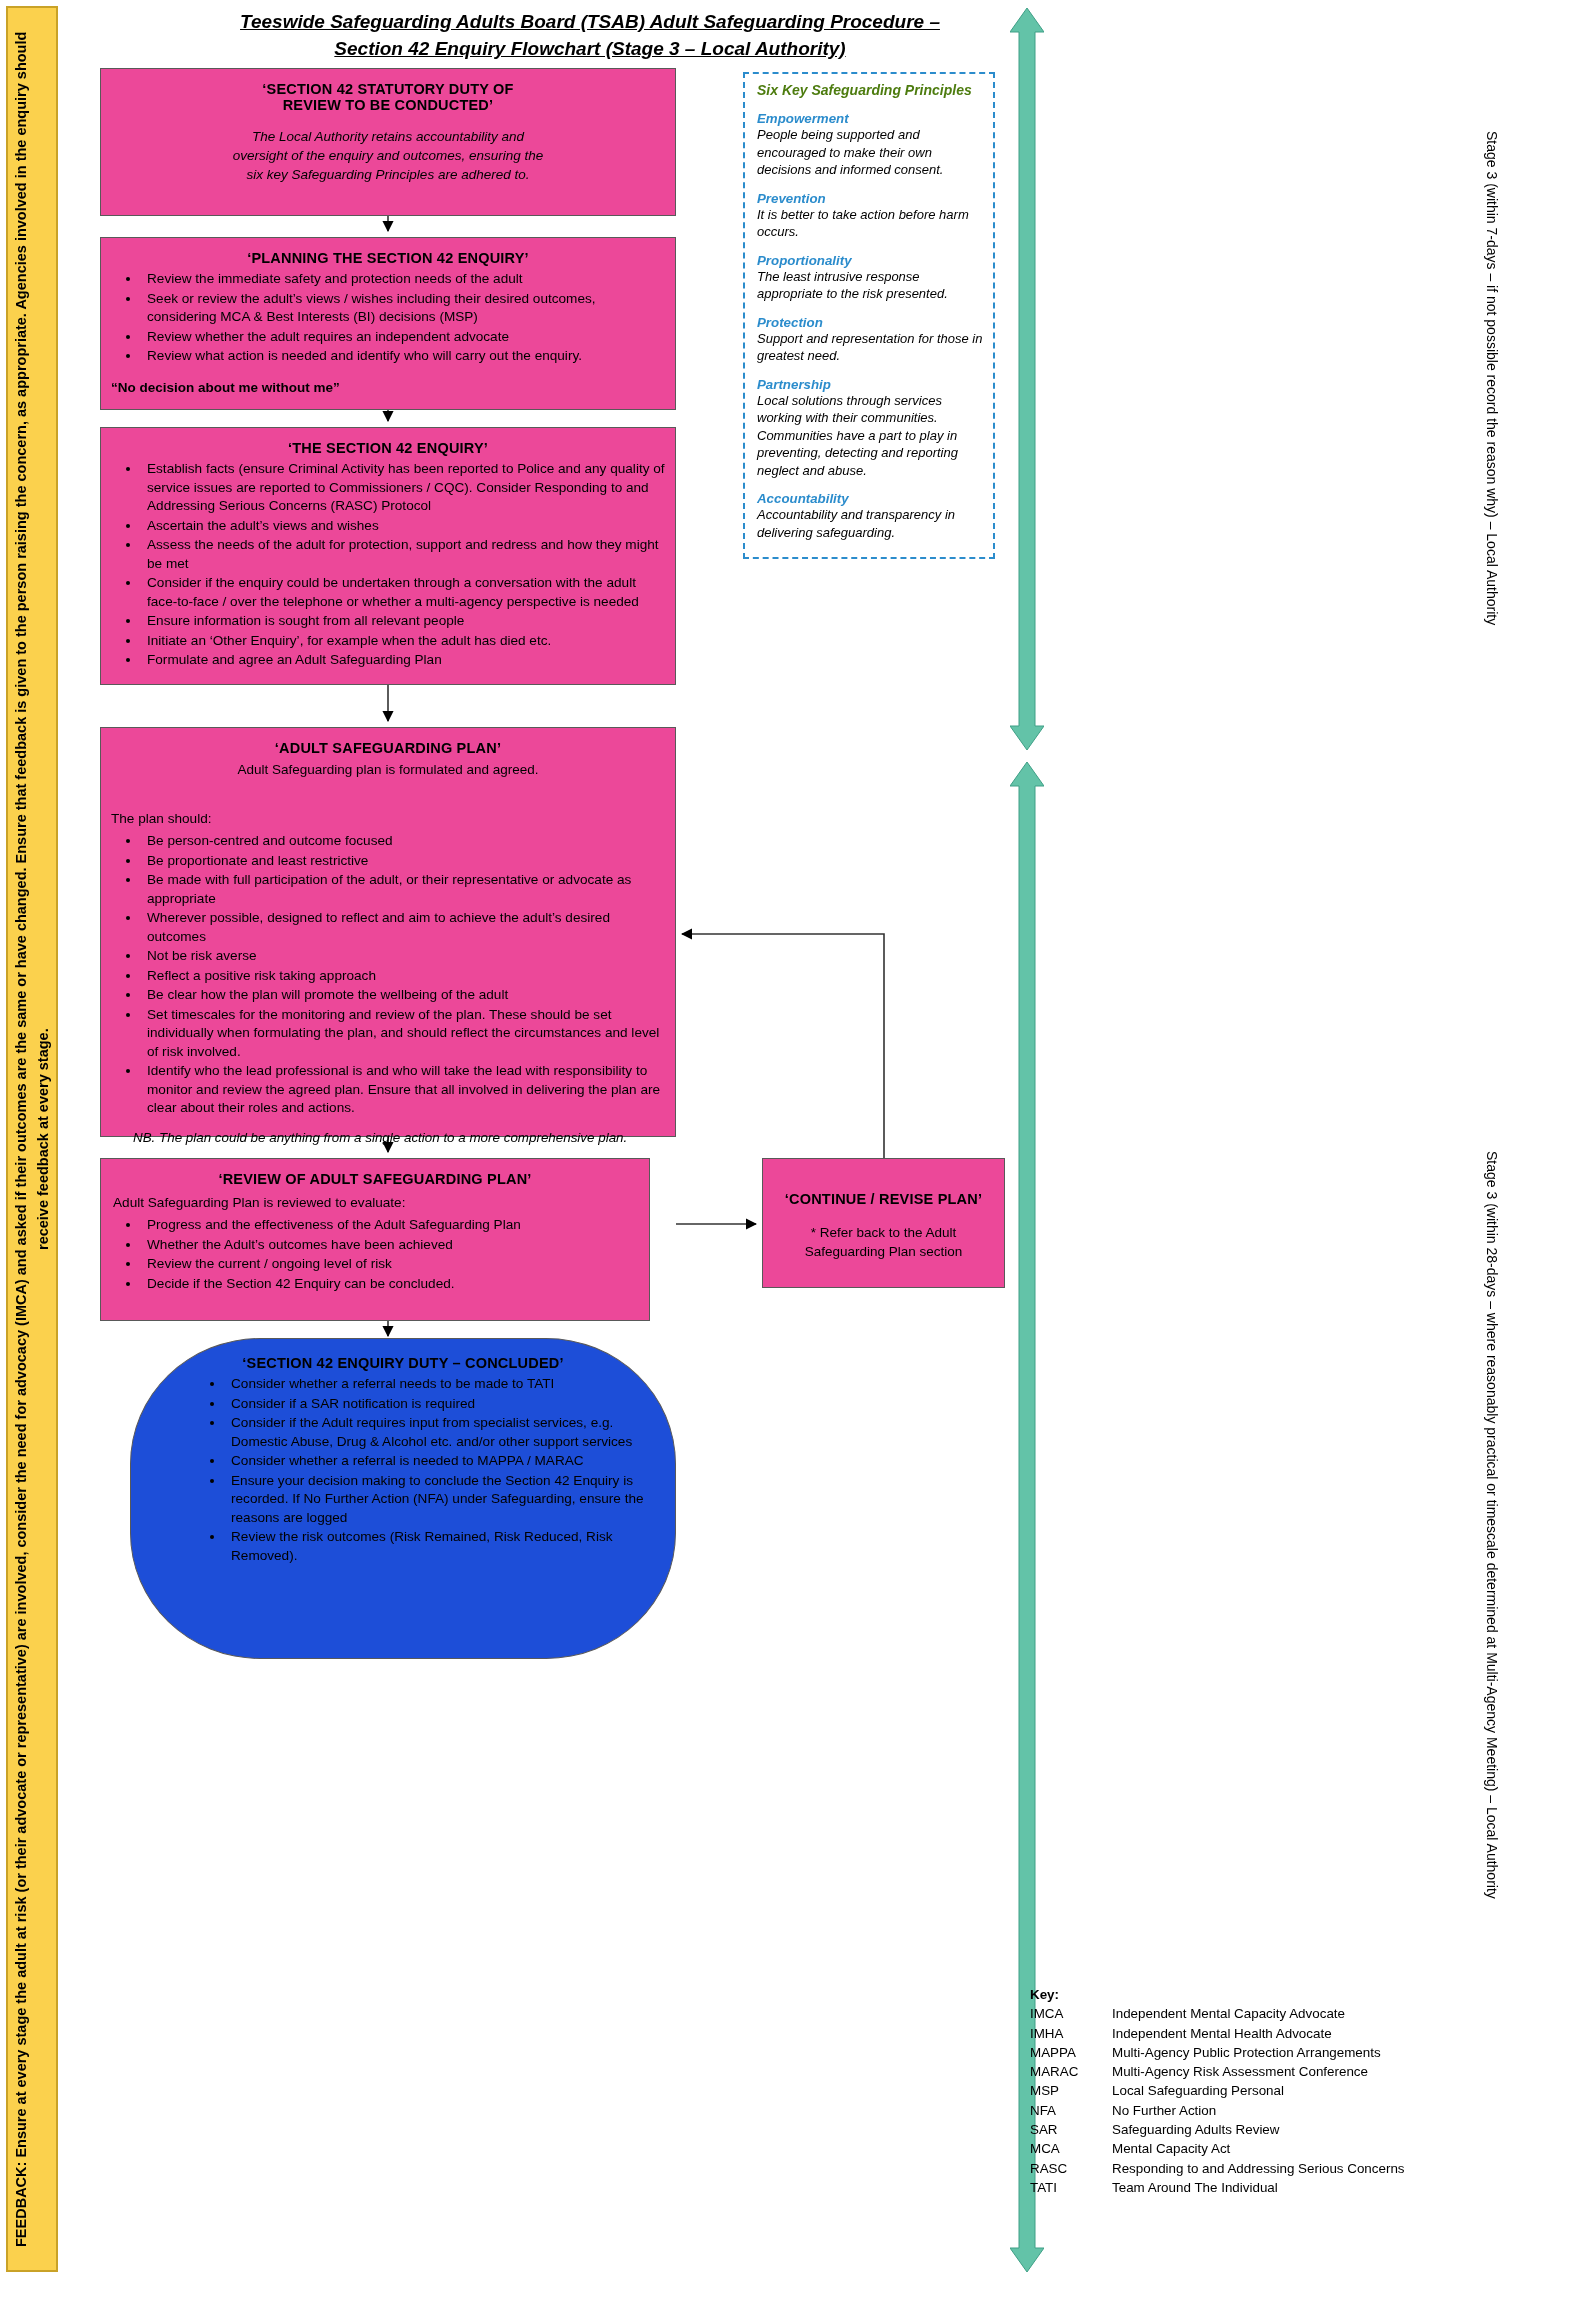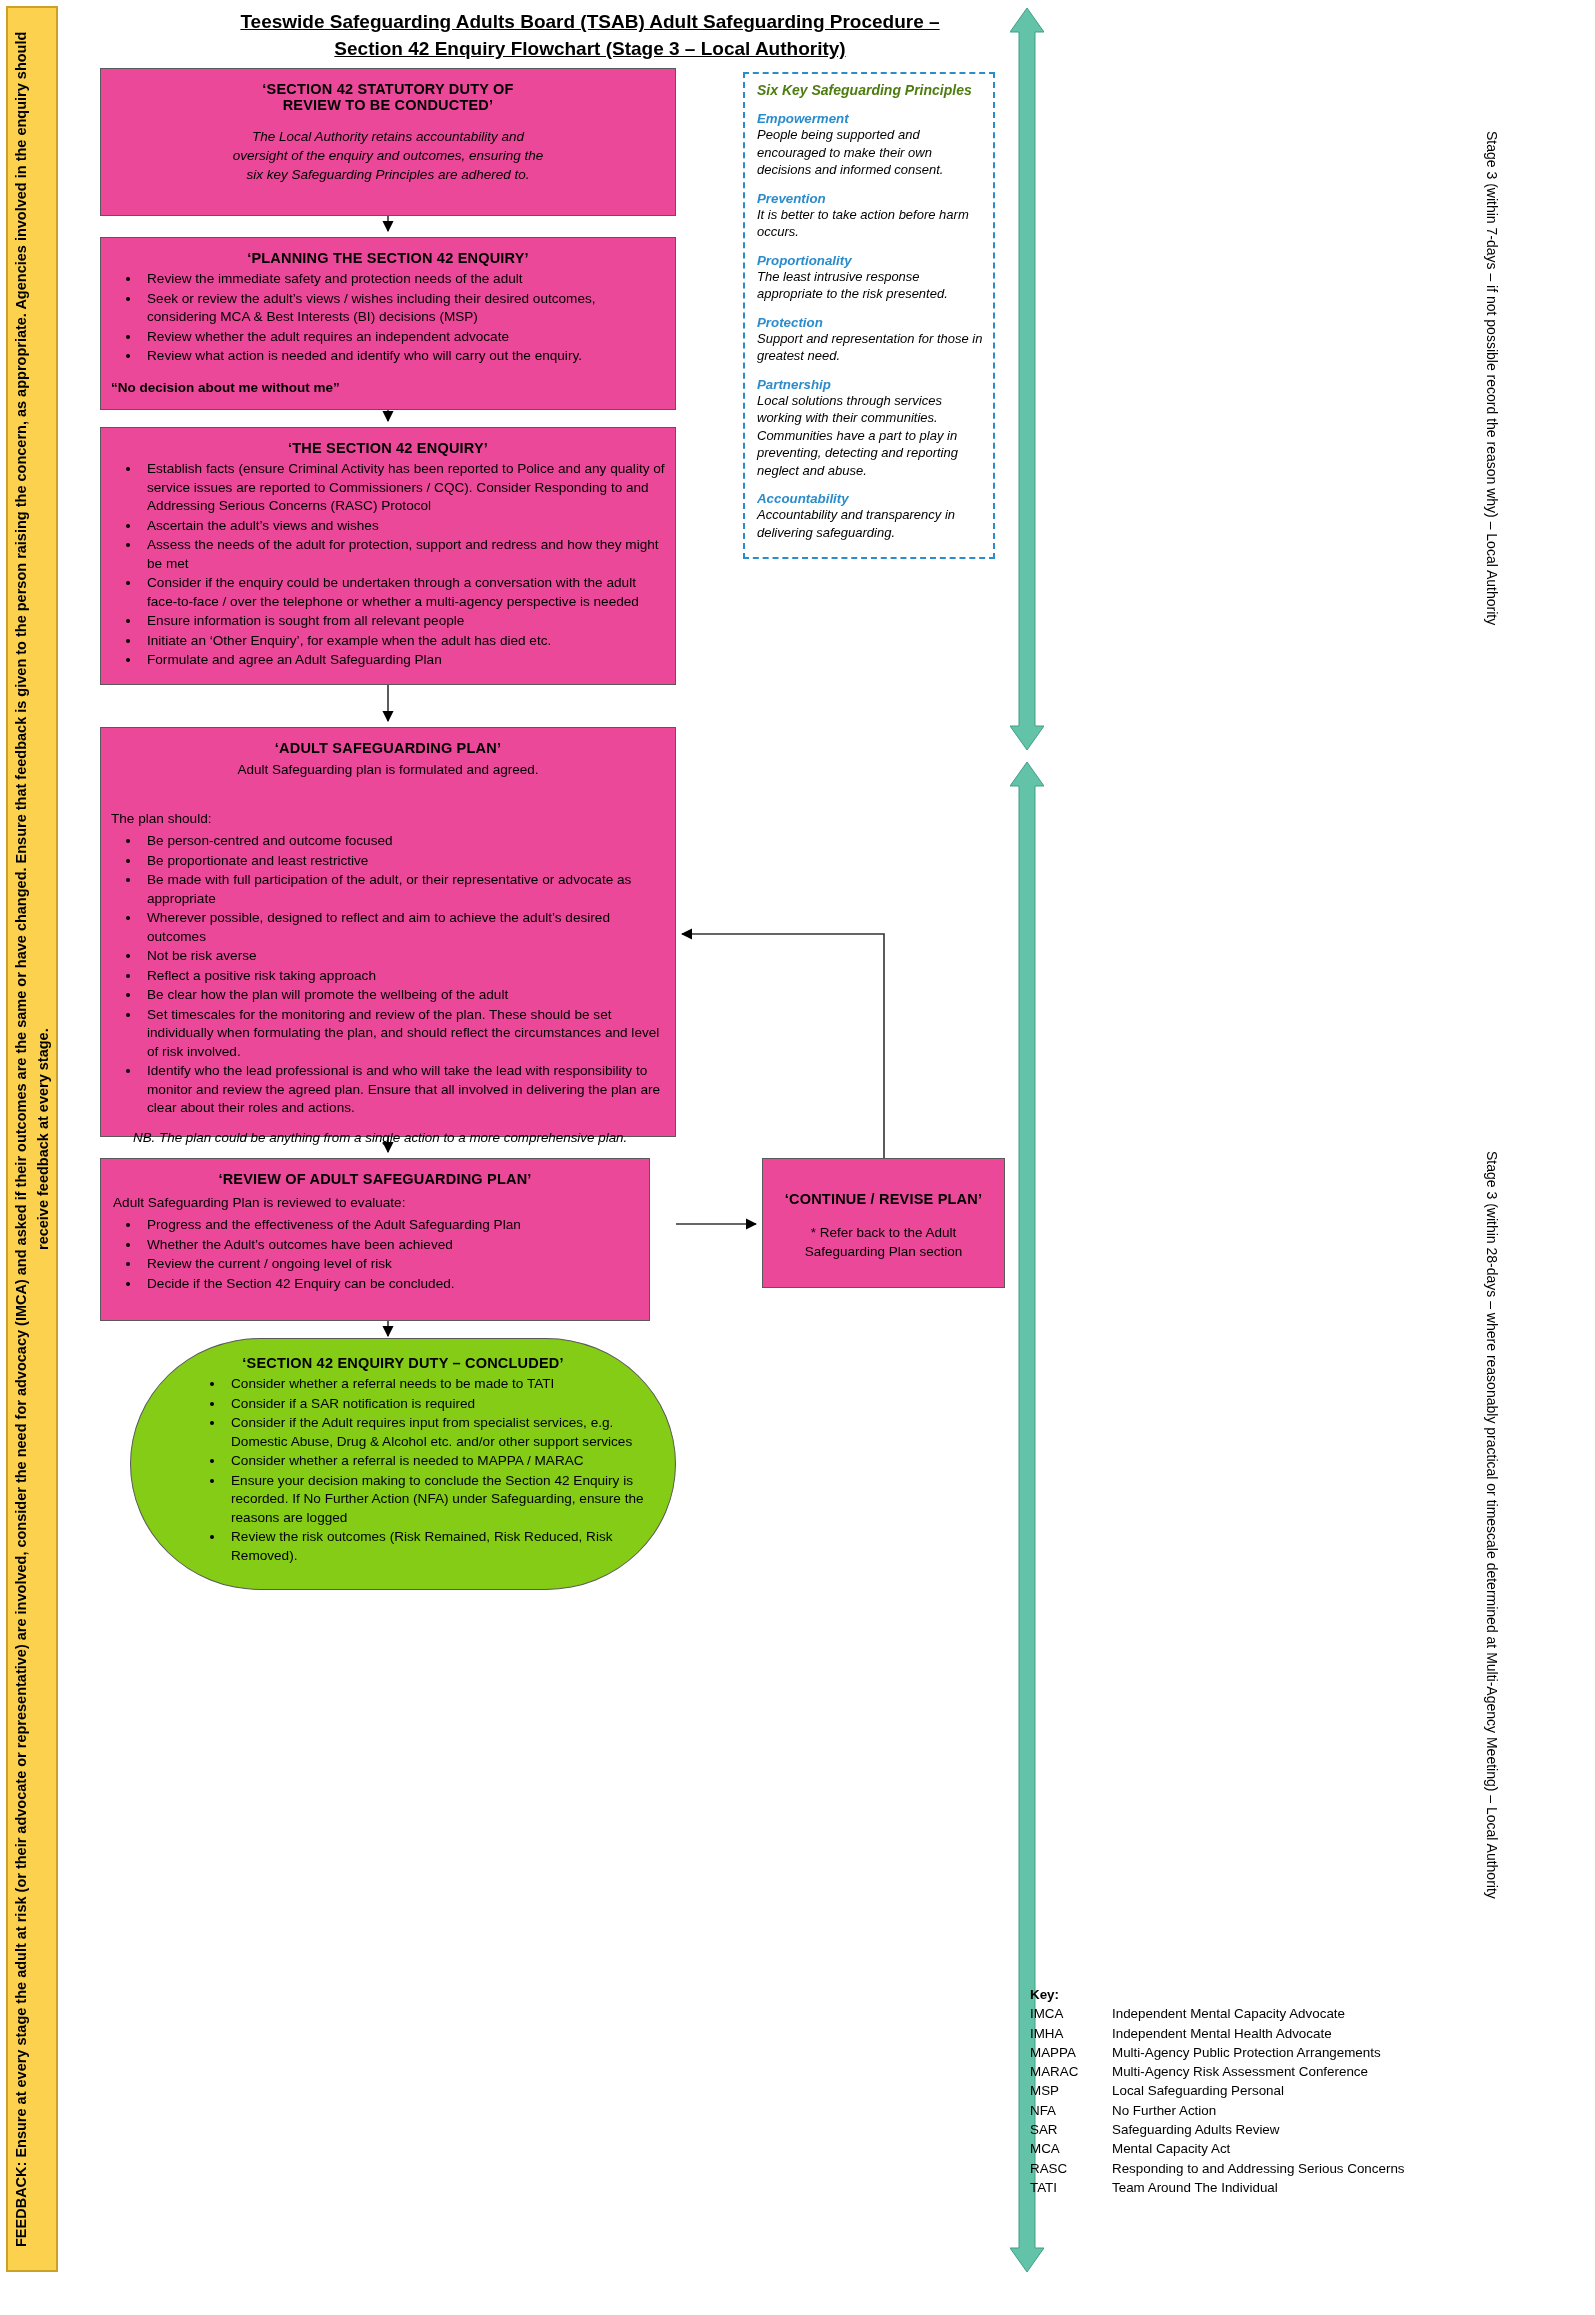--- a/index.html
+++ b/index.html
@@ -31,20 +31,21 @@
     height:2240px;
     color:#000;
   }
   
   #title{
     position:absolute; left:150px; top:8px; width:880px;
     text-align:center;
     font-size:19px; font-weight:bold; line-height:27px;
     text-decoration:underline;
     color:#000;
+    font-style:italic;
   }
   
   .box{
     position:absolute;
     border:1.6px solid #595959;
     background:#ec4899;
     padding:8px 10px;
     color:#000;
   }
   .bx-title{
@@ -66,24 +67,24 @@
   
   #box-statutory { left:100px; top:68px;  width:576px; height:148px; }
   #box-planning  { left:100px; top:237px; width:576px; height:173px; }
   #box-enquiry   { left:100px; top:427px; width:576px; height:258px; }
   #box-plan      { left:100px; top:727px; width:576px; height:410px; }
   #box-review    { left:100px; top:1158px;width:550px; height:163px; }
   #box-continue  { left:762px; top:1158px;width:243px; height:130px; }
 
   
   #oval-concluded{
-    position:absolute; left:130px; top:1338px; width:546px; height:252px;
+    position:absolute; left:130px; top:1338px; width:546px; height:321px;
     border:1.5px solid #595959;
     border-radius:130px/126px;
-    background:#84cc16;
+    background:#1d4ed8;
     padding:10px 28px 10px 28px;
   }
   #oval-concluded ul.bl{ padding-left:66px; }
 
   
   #principles{
     position:absolute; left:743px; top:72px; width:252px; height:487px;
     border:2.5px dashed #2b8ccc;
     padding:8px 10px 6px 12px;
     background:#fff;

